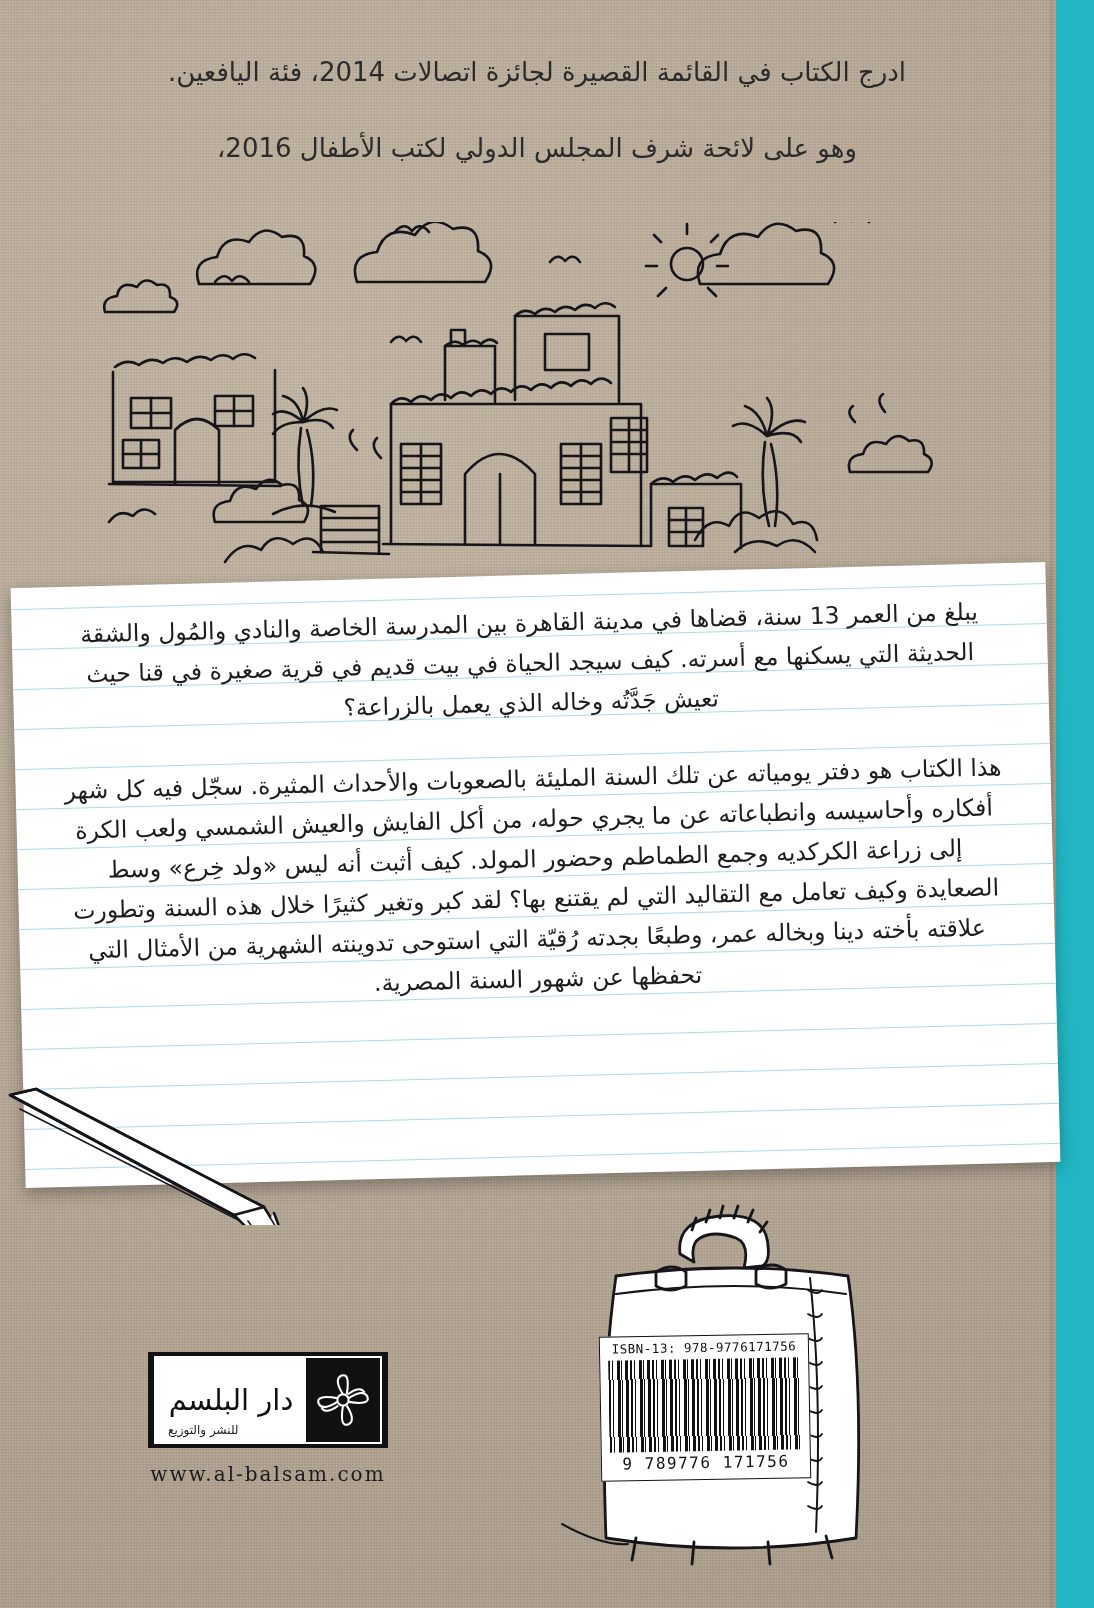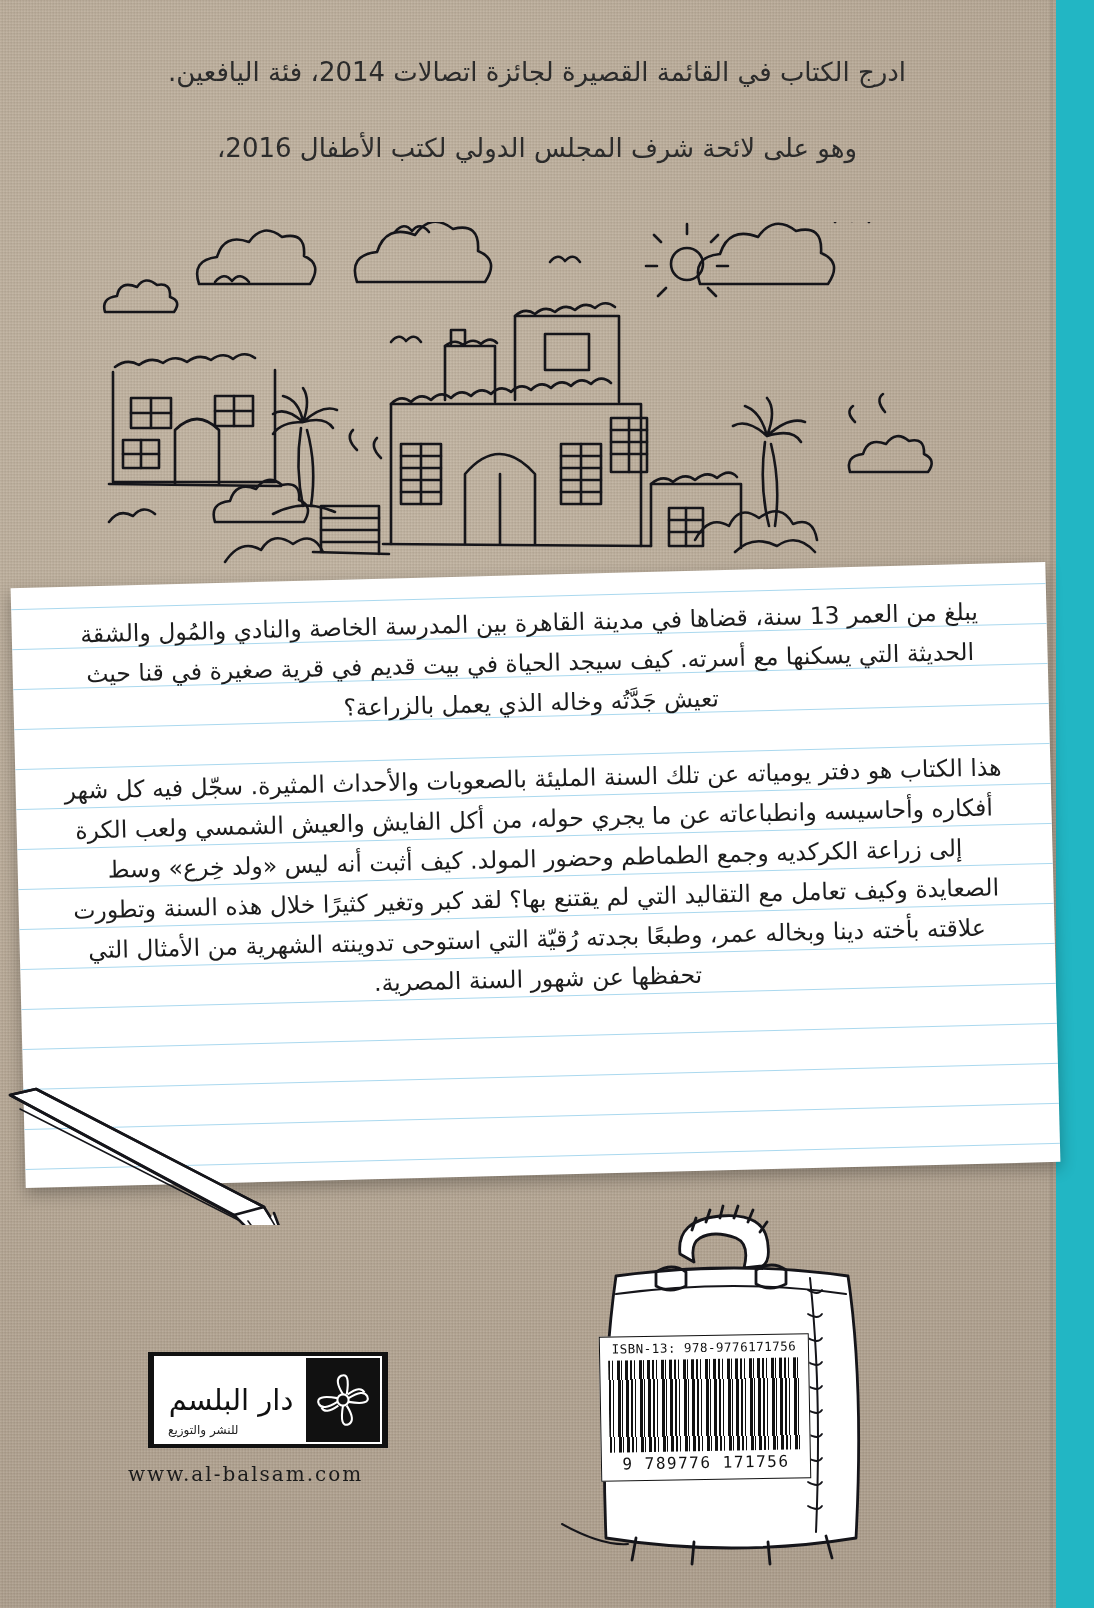--- a/index.html
+++ b/index.html
@@ -114,21 +114,21 @@
   #logo .flower{width:74px;height:84px;display:flex;align-items:center;justify-content:center;}
   #logo .wordmark{
     flex:1;height:100%;background:#fff;display:flex;align-items:center;justify-content:center;
     color:#111;font-size:29px;direction:rtl;font-family:"DejaVu Sans", sans-serif;
     position:relative;
   }
   #logo .wordmark .sub{
     position:absolute;bottom:5px;left:12px;font-size:12px;color:#222;
   }
   #website{
-    position:absolute;left:128px;top:1462px;width:280px;
+    position:absolute;left:128px;top:1462px;width:280px;text-align:center;
     color:#1b1b1b;font-size:20px;letter-spacing:2px;direction:ltr;
     font-family:"DejaVu Serif", serif;
   }
 </style>
 </head>
 <body>
 
 <div id="cover">
 
   <div id="spine"></div>

